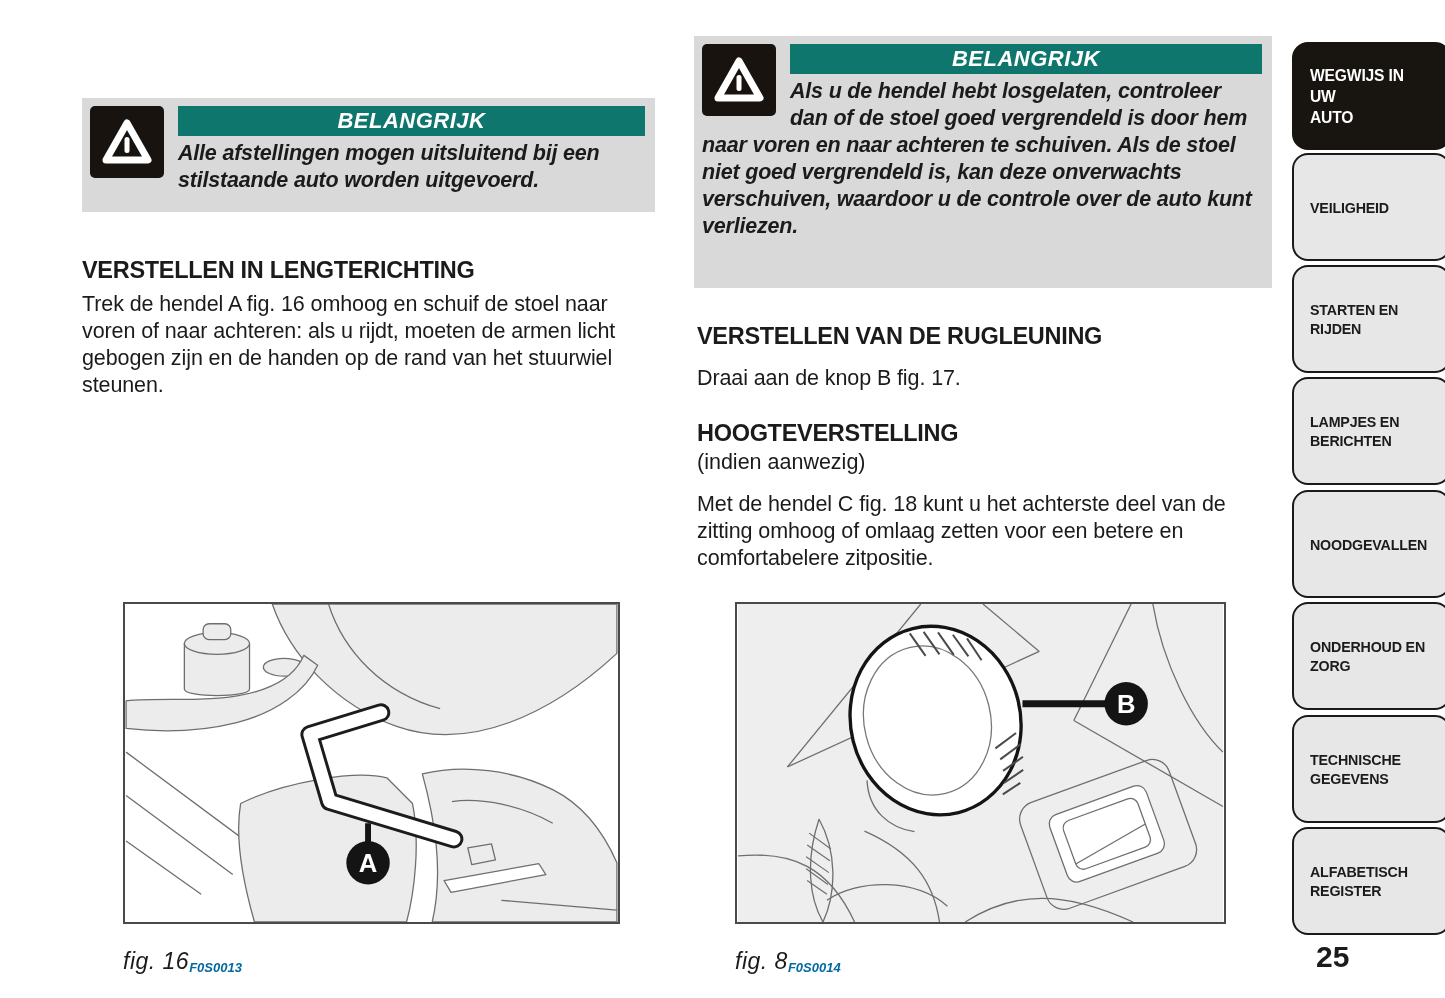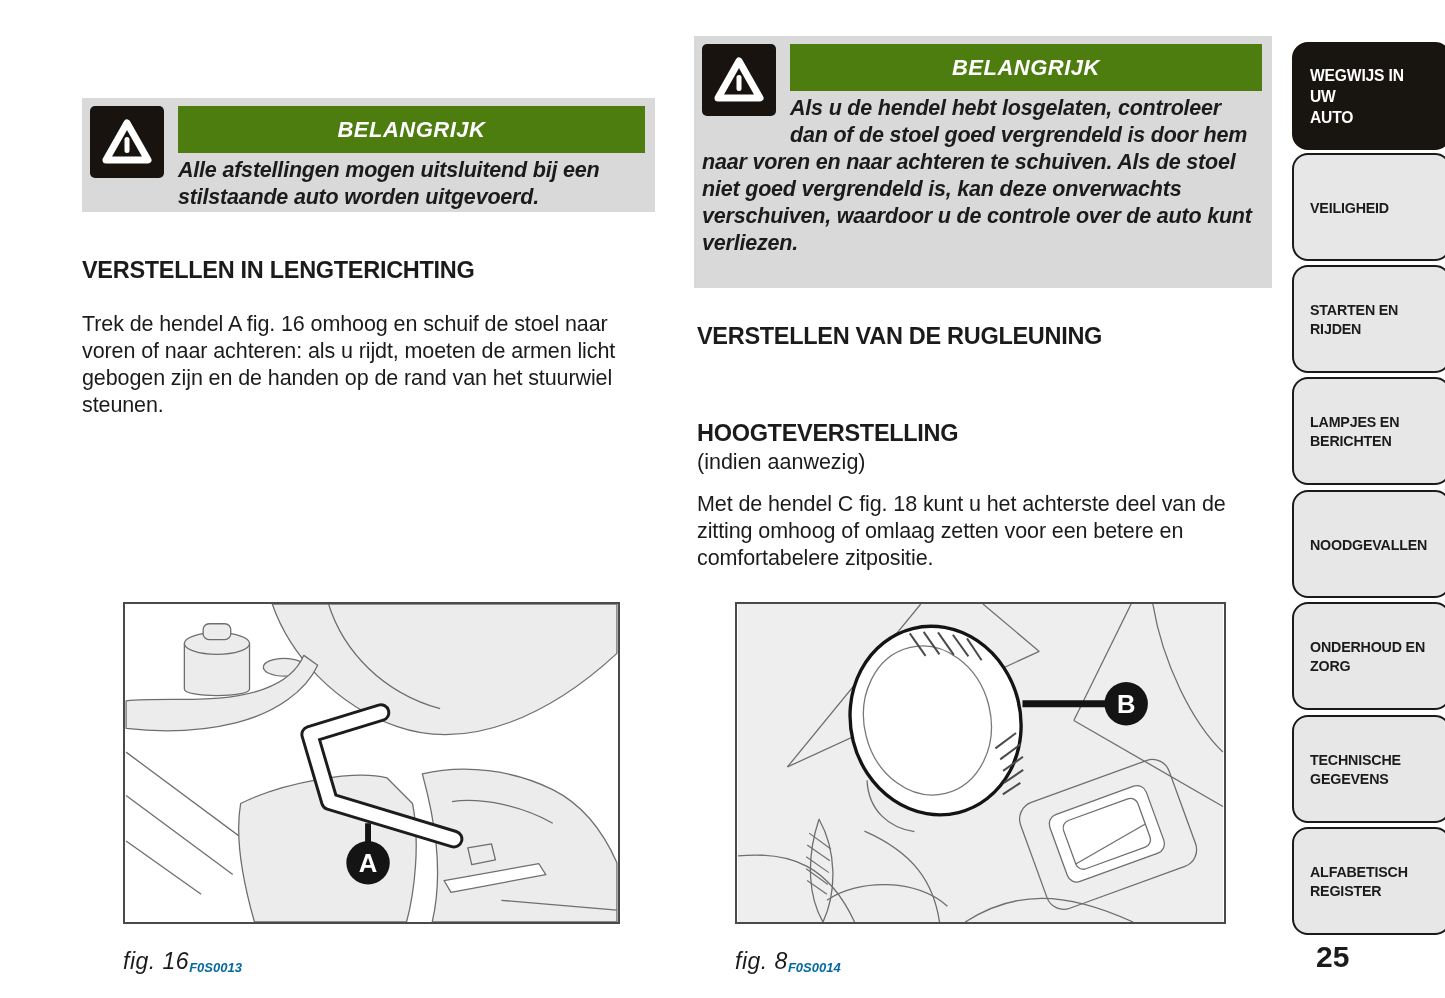--- a/index.html
+++ b/index.html
@@ -15,21 +15,21 @@
   
   .warnbox { position:absolute; background:#d9d9d9; padding:8px 10px 10px 8px; }
   .warnbox-left  { left:82px;  top:98px; width:573px; height:114px; }
   .warnbox-right { left:694px; top:36px; width:578px; height:252px; }
   .warn-icon {
     float:left; width:74px; height:72px; margin:0 14px 14px 0;
     background:#18130f; border-radius:5px;
     display:flex; align-items:center; justify-content:center;
   }
   .warn-header {
-    overflow:hidden; background:#4d7c0f; height:47px;
+    overflow:hidden; background:#0f766e; height:30px;
     display:flex; align-items:center; justify-content:center;
     color:#ffffff; font-size:22px; font-weight:bold; font-style:italic;
     letter-spacing:0.5px;
   }
   .warn-body {
     margin-top:4px; font-size:21.5px; font-weight:bold; font-style:italic;
     line-height:27px; letter-spacing:-0.2px;
   }
   
   .sec-heading { position:absolute; font-size:23.5px; font-weight:bold; letter-spacing:-0.3px; }
@@ -79,21 +79,21 @@
       </svg>
     </div>
     <div class="warn-header">
       <span>BELANGRIJK</span>
     </div>
     <div class="warn-body">Alle afstellingen mogen uitsluitend bij een stilstaande auto worden uitgevoerd.</div>
   </div>
 
   <h2 class="sec-heading" style="left:82px; top:251px;margin-top:6px;">VERSTELLEN IN LENGTERICHTING</h2>
 
-  <p class="body-text" style="left:82px; top:291px; width:578px;margin-top:20px;">Trek de hendel A fig. 16 omhoog en schuif de stoel naar voren of naar achteren: als u rijdt, moeten de armen licht gebogen zijn en de handen op de rand van het stuurwiel steunen.</p>
+  <p class="body-text" style="left:82px; top:291px; width:578px;">Trek de hendel A fig. 16 omhoog en schuif de stoel naar voren of naar achteren: als u rijdt, moeten de armen licht gebogen zijn en de handen op de rand van het stuurwiel steunen.</p>
 
   <div class="figure" style="left:123px; top:602px; width:497px;">
     <svg class="fig-frame" width="497" height="322" viewBox="0 0 497 322">
       <rect x="0" y="0" width="497" height="322" fill="#ffffff"></rect>
 
       <path class="la" d="M148,0 C166,52 212,102 274,124 C348,150 430,112 497,50 L497,0 Z"></path>
       <path class="ln" d="M205,0 C220,48 260,90 318,106"></path>
 
       <path class="la" d="M59,40 L59,86 C59,95 125,95 125,86 L125,40 Z"></path>
       <ellipse class="la" cx="92" cy="40" rx="33" ry="11"></ellipse>
@@ -138,20 +138,21 @@
         <rect x="23.5" y="20" width="5" height="16" rx="2.5" fill="#ffffff"></rect>
       </svg>
     </div>
     <div class="warn-header">
       <span>BELANGRIJK</span>
     </div>
     <div class="warn-body">Als u de hendel hebt losgelaten, controleer dan of de stoel goed vergrendeld is door hem naar voren en naar achteren te schuiven. Als de stoel niet goed vergrendeld is, kan deze onverwachts verschuiven, waardoor u de controle over de auto kunt verliezen.</div>
   </div>
 
   <h2 class="sec-heading" style="left:697px; top:323px;">VERSTELLEN VAN DE RUGLEUNING</h2>
+  <p class="body-text" style="left:697px; top:365px; width:578px;">Draai aan de knop B fig. 17.</p>
 
   <h2 class="sec-heading" style="left:697px; top:420px;">HOOGTEVERSTELLING</h2>
   <p class="sub-note" style="left:697px; top:450px;">(indien aanwezig)</p>
   <p class="body-text" style="left:697px; top:491px; width:582px;">Met de hendel C fig. 18 kunt u het achterste deel van de zitting omhoog of omlaag zetten voor een betere en comfortabelere zitpositie.</p>
 
   <div class="figure" style="left:735px; top:602px; width:491px;">
     <svg class="fig-frame" width="491" height="322" viewBox="0 0 491 322">
       <rect x="0" y="0" width="491" height="322" fill="#eeeeee"></rect>
 
       <path class="ln" d="M185,0 L50,165"></path>

